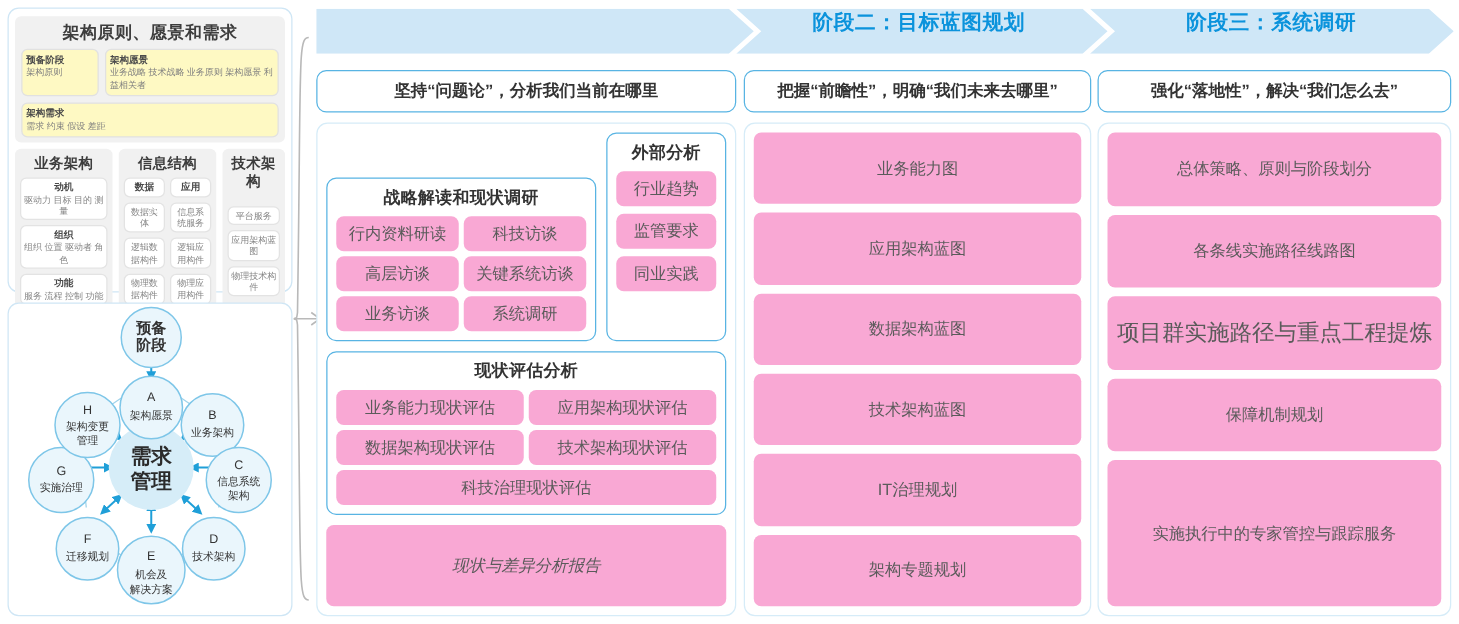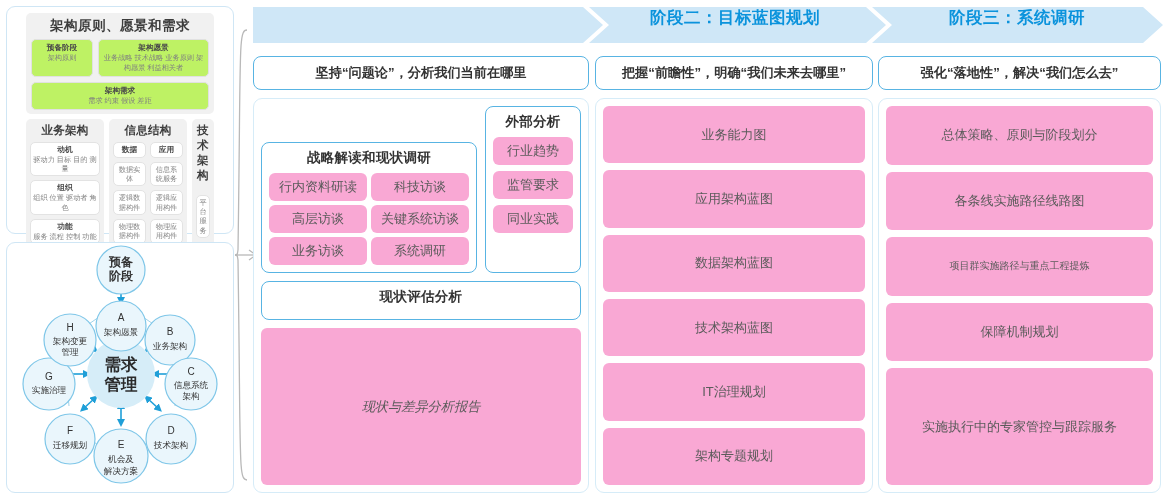--- a/index.html
+++ b/index.html
@@ -11,33 +11,33 @@
   }
   .canvas { position: relative; width: 1167px; height: 499px; }
 
   
   .left-panel {
     position: absolute; left: 6px; top: 6px; width: 228px; height: 487px;
   }
   .togaf-card {
     position: absolute; left: 0; top: 0; width: 228px; height: 228px;
     border: 1px solid #cfe6f5; border-radius: 9px; background: #fff;
-    padding: 6px 19px;
+    padding: 6px 5px;
   }
   .tg-block {
     background: #f1f1f1; border-radius: 5px; margin-bottom: 5px; padding: 4px 5px;
   }
   .tg-title {
     text-align: center; font-weight: bold; color: #3d3d3d;
     font-size: 13.5px; letter-spacing: .5px; margin-bottom: 4px;
   }
   .tg-row { display: flex; gap: 5px; }
   .tg-sub {
-    background: #bef264; border: 1px solid #e1e1e1; border-radius: 5px;
-    padding: 3px 3px; text-align: center;
+    background: #fef9c3; border: 1px solid #e1e1e1; border-radius: 5px;
+    padding: 3px 3px; 
   }
   .tg-sub-title { font-size: 7.6px; font-weight: bold; color: #4a4a4a; line-height: 1.35; }
   .tg-sub-items { font-size: 7.2px; color: #808080; line-height: 1.35; }
 
   .tg-cols { display: flex; gap: 5px; }
   .tg-col { background: #f1f1f1; border-radius: 5px; padding: 4px 4px; }
   .tg-col-head {
     text-align: center; font-weight: bold; color: #3d3d3d;
     font-size: 11.5px; margin-bottom: 4px; letter-spacing: .3px;
   }
@@ -349,20 +349,27 @@
           <div class="grid1">
             <div class="tile tile-h">行业趋势</div>
             <div class="tile tile-h">监管要求</div>
             <div class="tile tile-h">同业实践</div>
           </div>
         </div>
       </div>
 
       <div class="group" style="margin-top:8px;">
         <div class="group-title">现状评估分析</div>
+        <div class="grid2">
+          <div class="tile tile-h">业务能力现状评估</div>
+          <div class="tile tile-h">应用架构现状评估</div>
+          <div class="tile tile-h">数据架构现状评估</div>
+          <div class="tile tile-h">技术架构现状评估</div>
+          <div class="tile tile-h" style="grid-column:1 / span 2;">科技治理现状评估</div>
+        </div>
       </div>
 
       <div class="tile tile-report" style="margin-top:8px;font-style:italic;">现状与差异分析报告</div>
     </div>
   </div>
 
   <div class="col" style="left:595px; width:278px;">
     <div class="col-sub">把握“前瞻性”，明确“我们未来去哪里”</div>
     <div class="col-body">
       <div class="stack">
@@ -375,20 +382,20 @@
       </div>
     </div>
   </div>
 
   <div class="col" style="left:878px; width:283px;">
     <div class="col-sub">强化“落地性”，解决“我们怎么去”</div>
     <div class="col-body">
       <div class="stack">
         <div class="tile" style="flex:1;">总体策略、原则与阶段划分</div>
         <div class="tile" style="flex:1;">各条线实施路径线路图</div>
-        <div class="tile" style="flex:1; font-size:10px;">项目群实施路径与重点工程提炼</div>
+        <div class="tile" style="flex:1; font-size:18px;">项目群实施路径与重点工程提炼</div>
         <div class="tile" style="flex:1;">保障机制规划</div>
         <div class="tile" style="flex:2;">实施执行中的专家管控与跟踪服务</div>
       </div>
     </div>
   </div>
 
 </div>
 
 </body></html>

